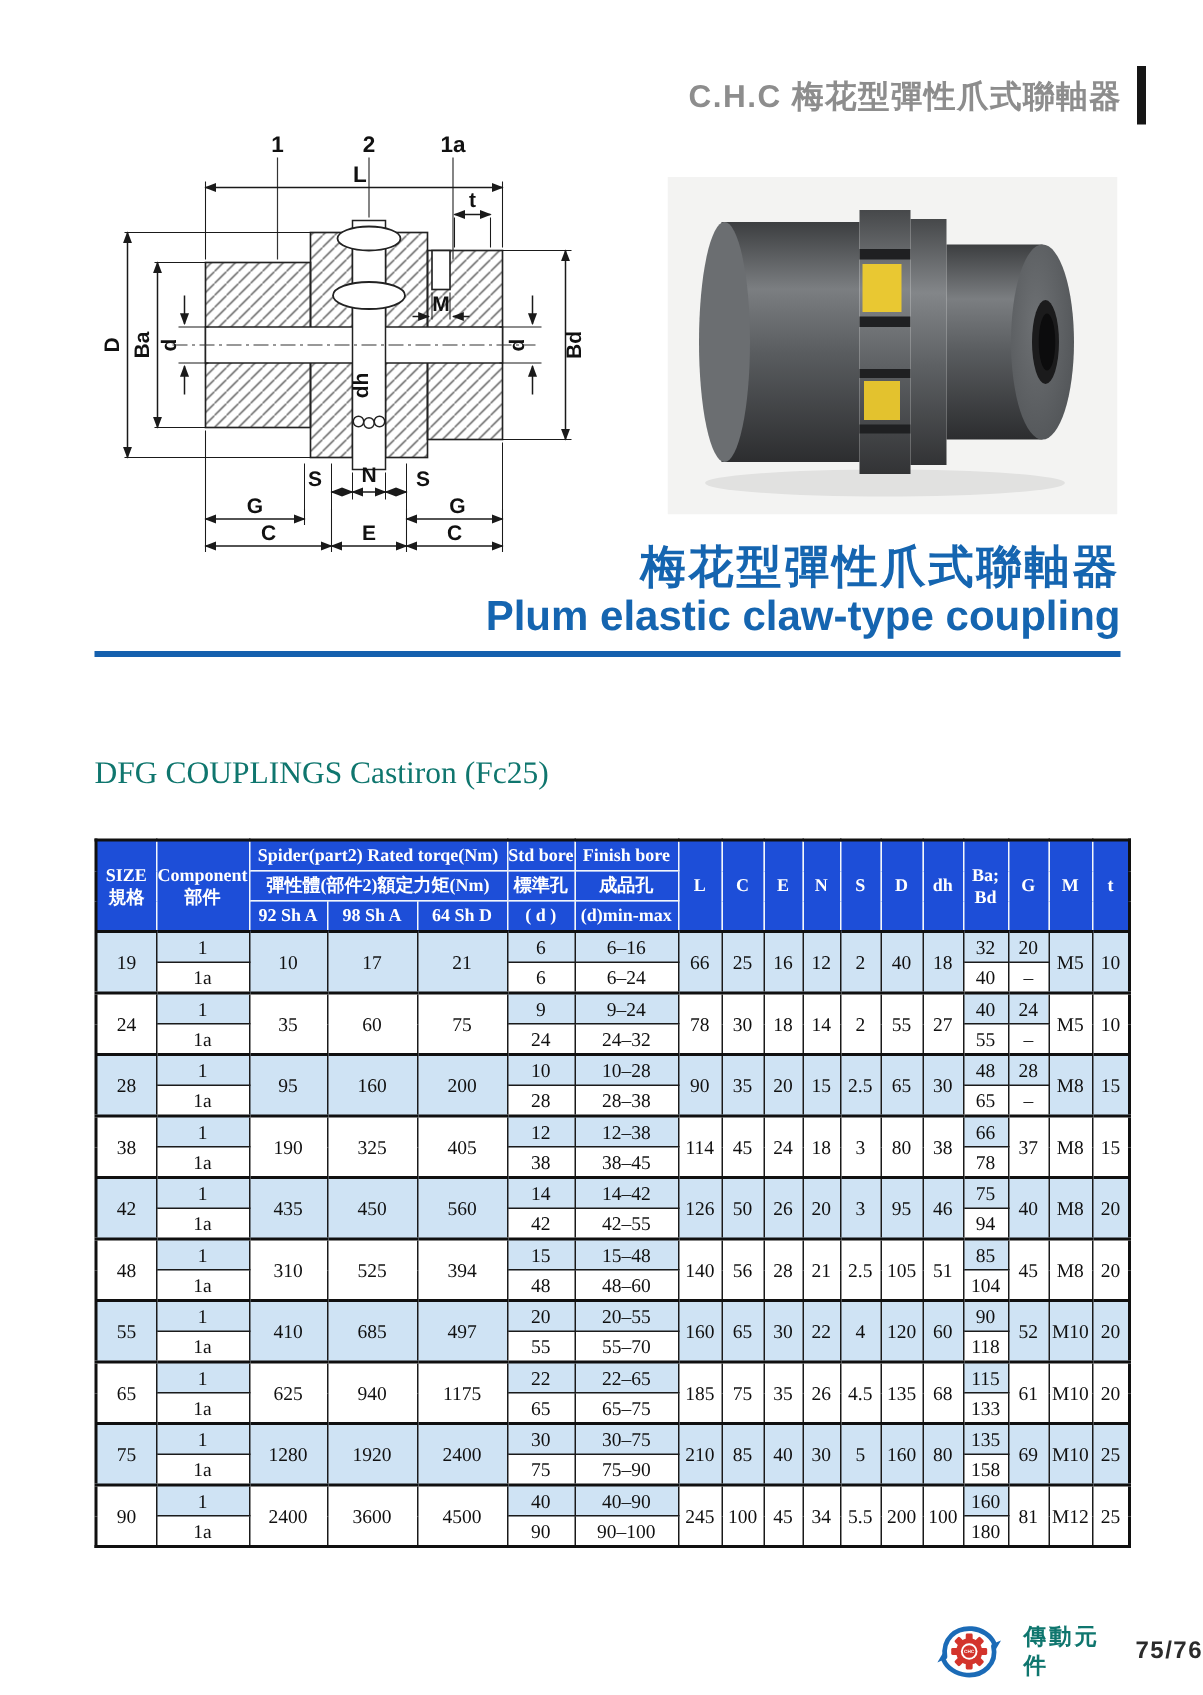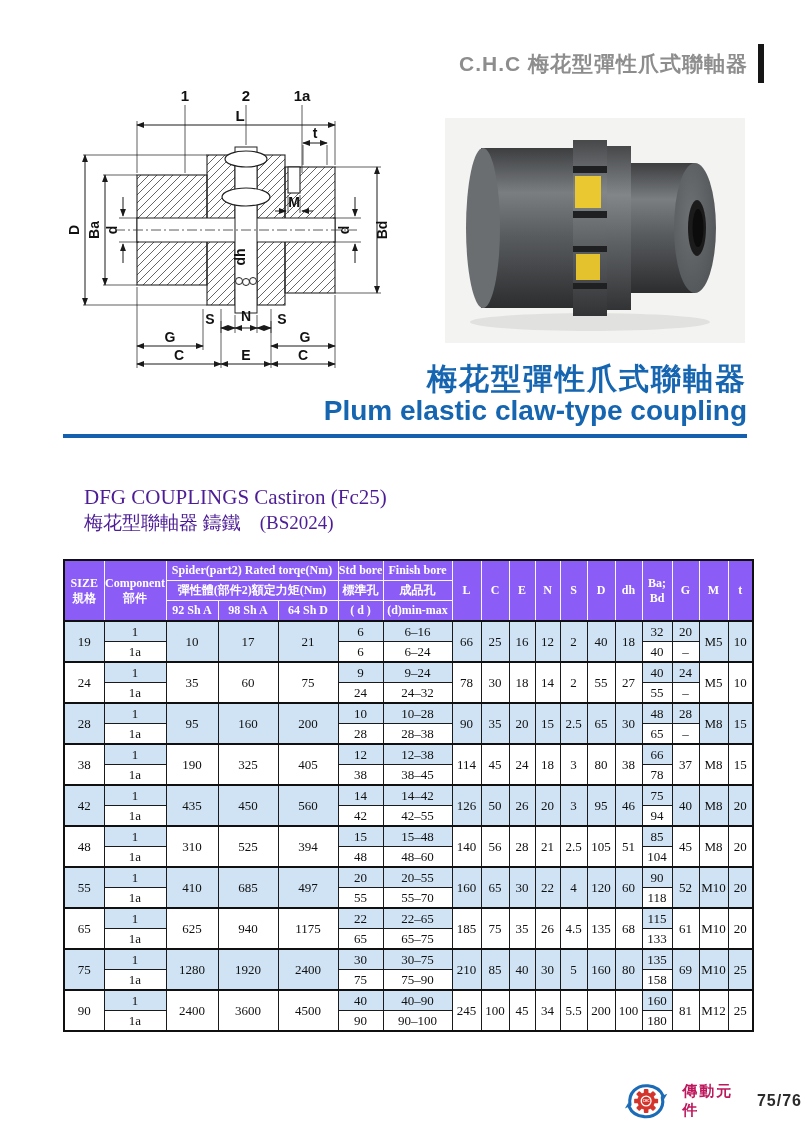--- a/index.html
+++ b/index.html
@@ -17,46 +17,46 @@
   }
   .runhead .bar{width:6px;height:39px;background:#161616;}
 
   
   .hero{top:362px;right:55px;text-align:right;color:#1565b0;}
   .hero .zh{font-family:"Liberation Sans",sans-serif;font-weight:bold;font-size:30px;letter-spacing:2px;line-height:1.1;}
   .hero .en{font-family:Liberation Sans, sans-serif;font-weight:600;font-size:28px;line-height:1.15;}
   .hero-rule{left:63px;top:434px;width:684px;height:4px;background:#1560ae;}
 
   
-  .intro{left:63px;top:485px;color:#4c1d95;margin-left:21px;}
+  .intro{left:63px;top:503px;color:#0f766e;}
   .intro .l1{font-size:21px;line-height:1.2;}
   .intro .l2{font-size:19px;line-height:1.35;}
 
   
   .spec-wrap{left:63px;top:559px;}
   table.spec{border-collapse:collapse;table-layout:fixed;width:686px;border:2px solid #101010;}
   table.spec thead th{
-    background:#8b5cf6;color:#ffffff;font-weight:bold;text-align:center;
+    background:#1d4ed8;color:#ffffff;font-weight:bold;text-align:center;
     border:1px solid #f3f7fb;padding:0;font-size:12px;line-height:1.25;
     font-family:"Liberation Serif",serif;height:19px;
   }
   table.spec tbody td{
     border:1px solid #1a1a1a;text-align:center;vertical-align:middle;
     font-size:13px;color:#101010;padding:0;height:19px;line-height:1;
     font-family:"Liberation Serif",serif;
   }
   table.spec tbody tr.gs td{border-top:2px solid #101010;}
   td.c-blue{background:#cfe3f4;}
   td.c-white{background:#ffffff;}
 
   
   .footer{top:1080px;left:624px;display:flex;align-items:center;}
   .footer .series{
     font-family:"Liberation Sans",sans-serif;font-weight:bold;
-    color:#be185d;font-size:15px;letter-spacing:2px;margin-left:14px;
+    color:#0f766e;font-size:15px;letter-spacing:2px;margin-left:14px;
   }
   .footer .pageno{
     font-family:"Liberation Sans",sans-serif;font-weight:bold;
     color:#2b2b2b;font-size:16px;margin-left:12px;letter-spacing:1px;text-align:right;
   }
 
   svg text{font-family:"Liberation Sans",sans-serif;}
   .dimtxt{font-size:14px;font-weight:bold;fill:#111;}
   .callout{font-size:15px;font-weight:bold;fill:#111;}
 </style>
@@ -234,21 +234,20 @@
 </svg>
 
 <div class="abs hero">
   <div class="zh">梅花型彈性爪式聯軸器</div>
   <div class="en">Plum elastic claw-type coupling</div>
 </div>
 <div class="abs hero-rule"></div>
 
 <div class="abs intro">
   <div class="l1">DFG COUPLINGS Castiron (Fc25)</div>
-  <div class="l2">梅花型聯軸器 鑄鐵　(BS2024)</div>
 </div>
 
 <div class="abs spec-wrap">
   <table class="spec" id="spec-table">
       <colgroup>
         <col style="width: 40px;">
         <col style="width: 62px;">
         <col style="width: 52px;">
         <col style="width: 60px;">
         <col style="width: 60px;">

